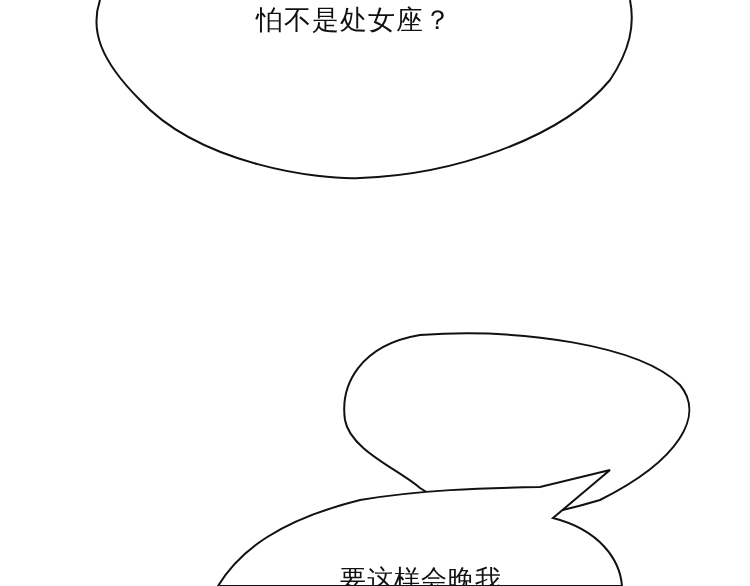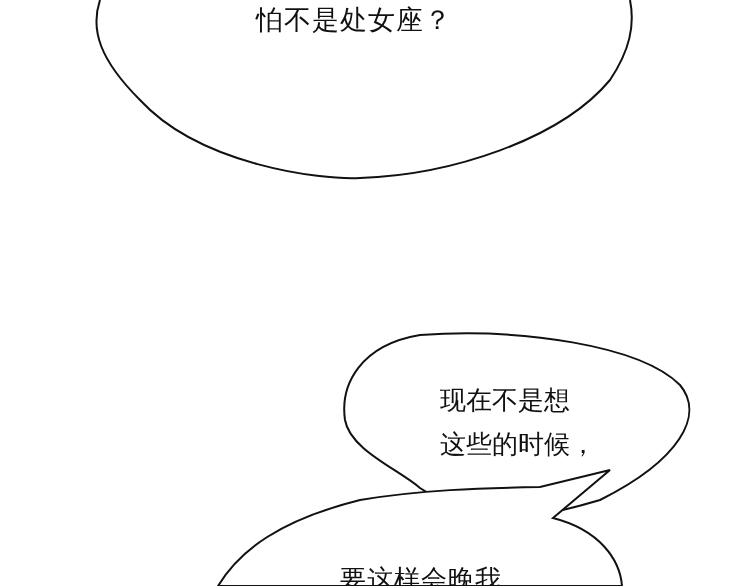--- a/index.html
+++ b/index.html
@@ -29,18 +29,14 @@
     <path d="M 420 335 C 520 328, 640 345, 680 385 C 705 415, 680 460, 600 500 C 560 512, 520 520, 480 525
          L 420 488 C 400 470, 350 450, 345 420 C 340 385, 360 345, 420 335 Z" fill="#ffffff" stroke="#111111" stroke-width="2"></path>
 
     <path d="M 218 586 C 240 550, 280 520, 360 500 C 420 490, 480 488, 540 487
          L 610 470 L 553 518 C 600 530, 620 560, 622 586 Z" fill="#ffffff" stroke="#111111" stroke-width="2"></path>
 
     <path d="M 420 488 L 480 525" stroke="#ffffff" stroke-width="0"></path>
   </svg>
 
   <div class="txt t1">怕不是处女座？</div>
-  <div class="txt t3">
-    <div>现在不是想</div>
-    <div>这些的时候，</div>
-  </div>
   <div class="txt t4">要这样会晚我</div>
 </div>
 
 </body></html>

